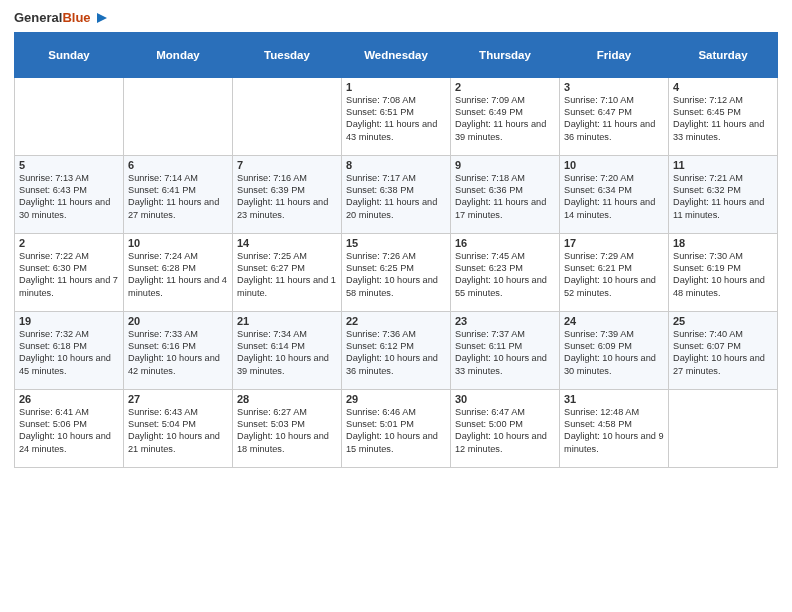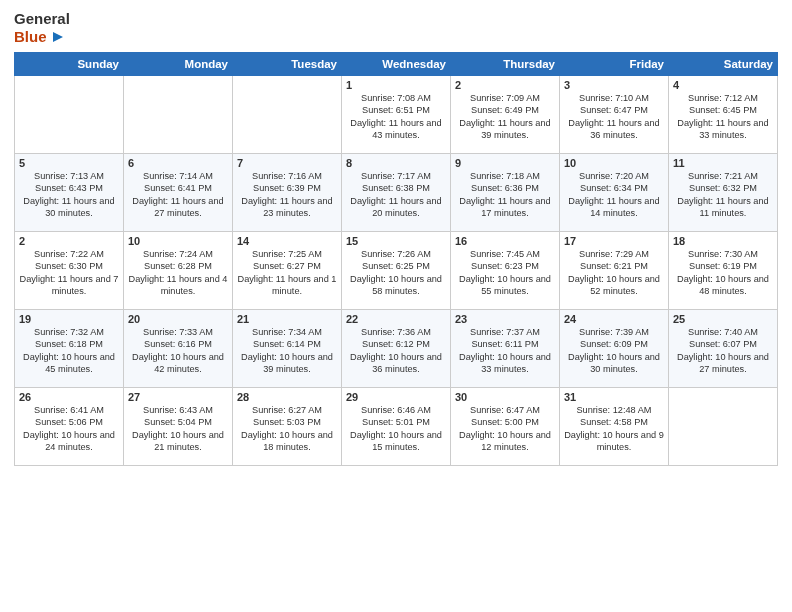--- a/index.html
+++ b/index.html
@@ -43,22 +43,22 @@
     .calendar {
       width: 100%;
       border-collapse: collapse;
       border: 1px solid #ccc;
     }
     .calendar th {
       background: #2a6fba;
       color: #fff;
       font-size: 11.5px;
       font-weight: bold;
-      padding: 5px 4px;
-      text-align: right;
+      padding: 16px 4px;
+      text-align: center;
       border: 1px solid #2a6fba;
       margin-top: 44px;
     }
     .calendar td {
       border: 1px solid #ccc;
       vertical-align: top;
       padding: 3px 4px;
       width: calc(100% / 7);
       height: 78px;
       background: #fff;
@@ -70,34 +70,33 @@
       font-size: 11px;
       font-weight: bold;
       color: #333;
       display: block;
       margin-bottom: 1px;
     }
     .day-info {
       font-size: 9.2px;
       color: #333;
       line-height: 1.35;
-      text-align: center;
     }
     .empty-cell {
       background: #fff !important;
     }
   </style>
 </head>
 <body>
 
 <div class="page">
   <div class="header">
     <div class="logo">
 
-    <div style="font-size: 15px; font-weight: bold; line-height: 1.2; display: flex; flex-direction: column;">
+    <div style="font-size: 13px; font-weight: bold; line-height: 1.2; display: flex; flex-direction: row;">
           <div style="color: rgb(51, 51, 51);">General</div>
           <div style="display: flex; align-items: center; gap: 2px;">
             <span style="color: #c2410c;">Blue</span>
             <svg width="14" height="14" viewBox="0 0 14 14">
               <polygon points="4,2 14,7 4,12" fill="#1a6fba"></polygon>
             </svg>
           </div>
         </div>
       </div>
     <div class="title-block">

